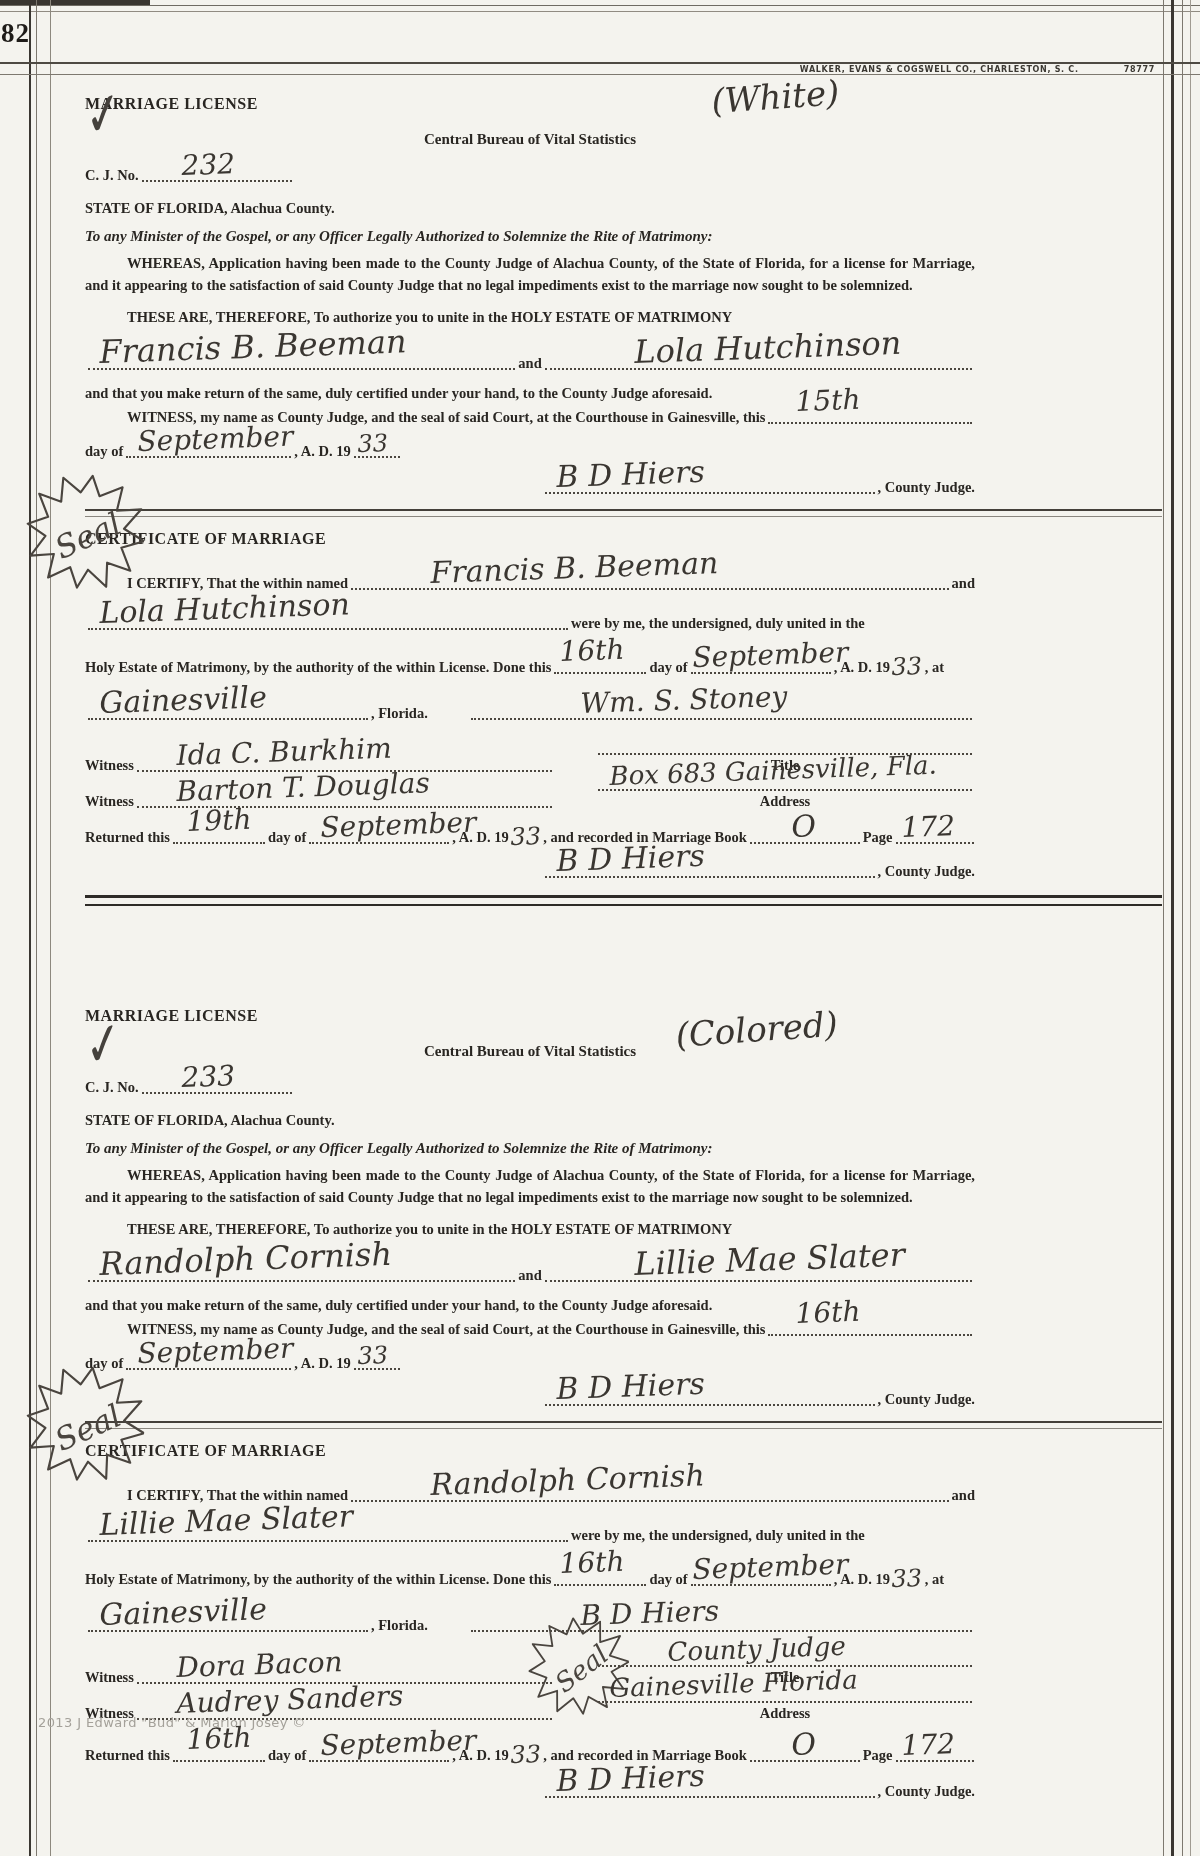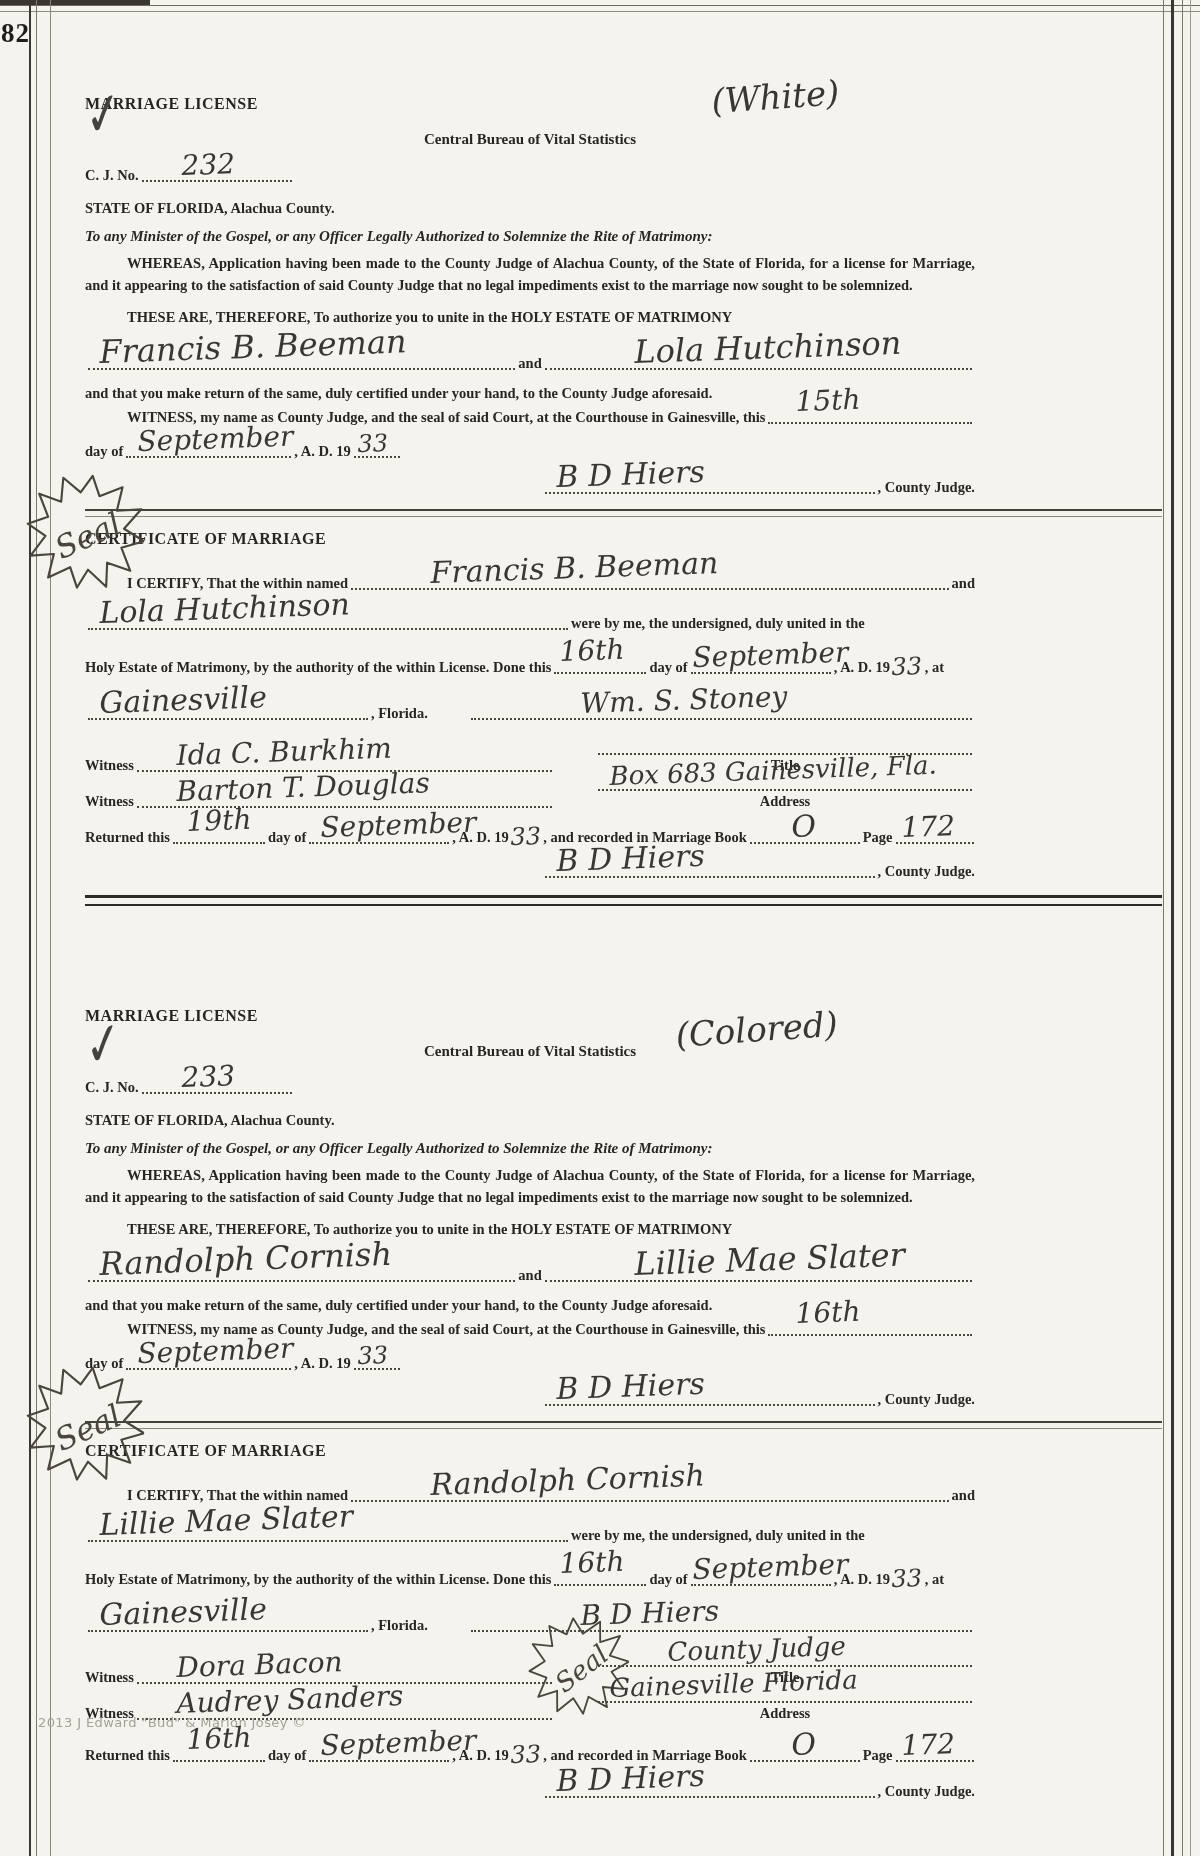--- a/index.html
+++ b/index.html
@@ -84,20 +84,24 @@
   <div class="hl h2"></div>
   <div class="vl l1"></div>
   <div class="vl l2"></div>
   <div class="vl l3"></div>
   <div class="vl r1"></div>
   <div class="vl r2"></div>
   <div class="vl r3"></div>
   <div class="vl r4"></div>
 
   <div class="page-num">82</div>
+  <div class="printer-band">
+    <span>WALKER, EVANS &amp; COGSWELL CO., CHARLESTON, S. C.</span>
+    <span>78777</span>
+  </div>
 
   <div class="content">
 
     <section class="form form1">
       <div class="check c1">✓</div>
       <div class="race r1 hand h34" style="position:absolute">(White)</div>
       <svg class="seal s1" viewBox="0 0 100 100">
         <path d="M50 4 L58 20 L76 10 L74 30 L94 26 L82 44 L100 52 L82 60 L92 78 L72 74 L74 94 L57 82 L50 98 L42 82 L25 93 L27 73 L8 77 L18 59 L2 51 L18 43 L8 25 L27 29 L26 9 L42 19 Z"></path>
         <text x="22" y="64" transform="rotate(-32 50 50)">Seal</text>
       </svg>

